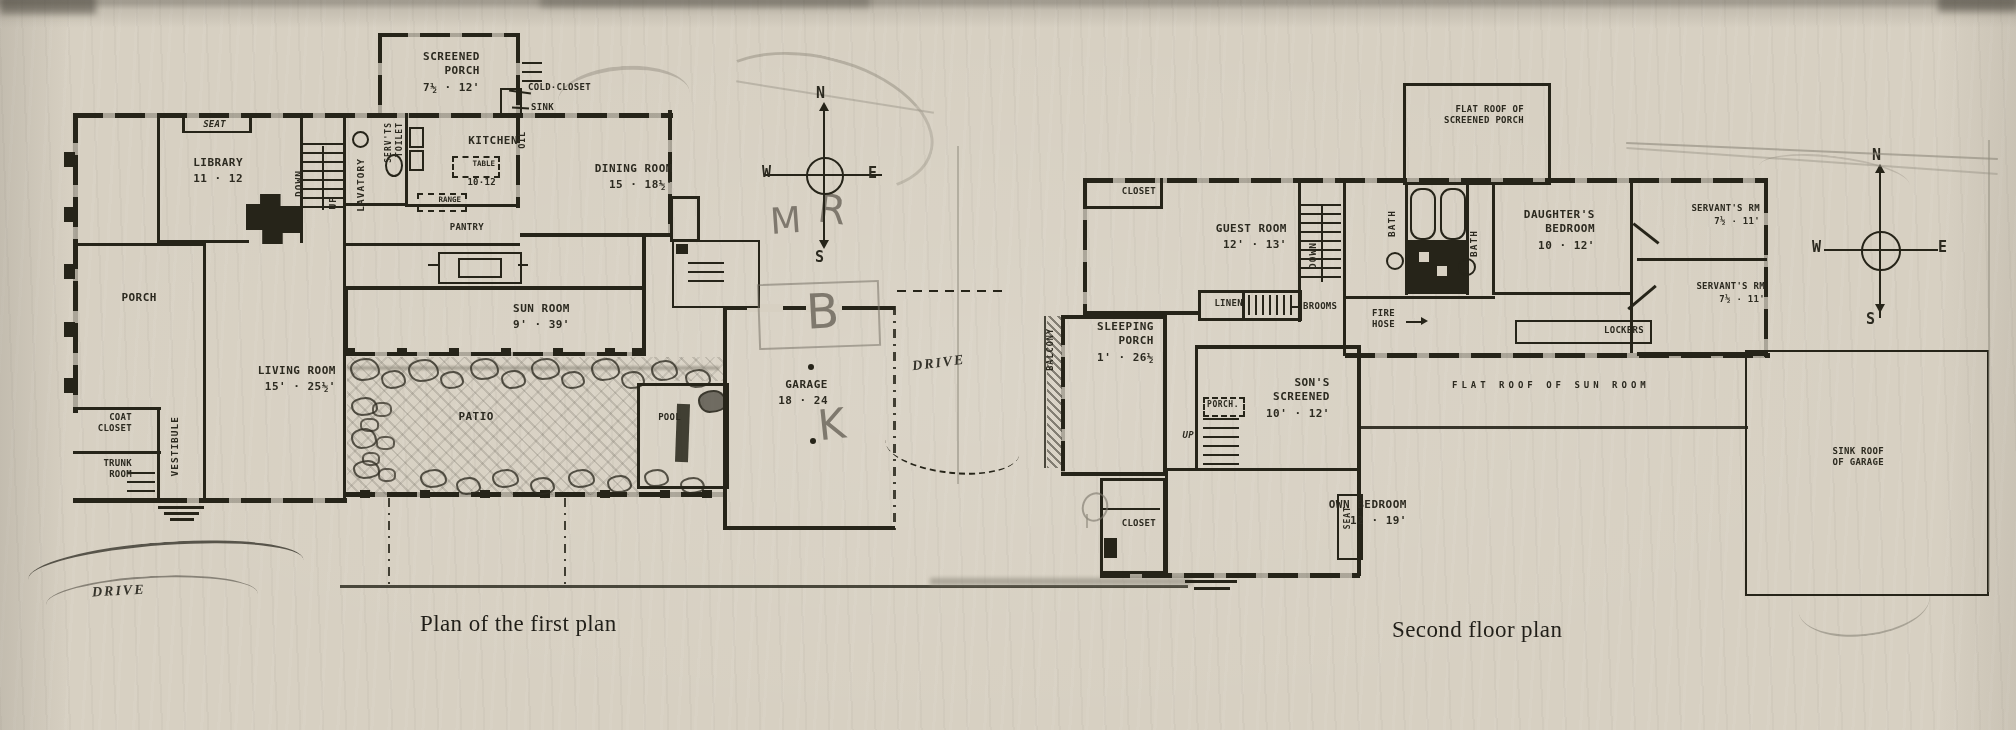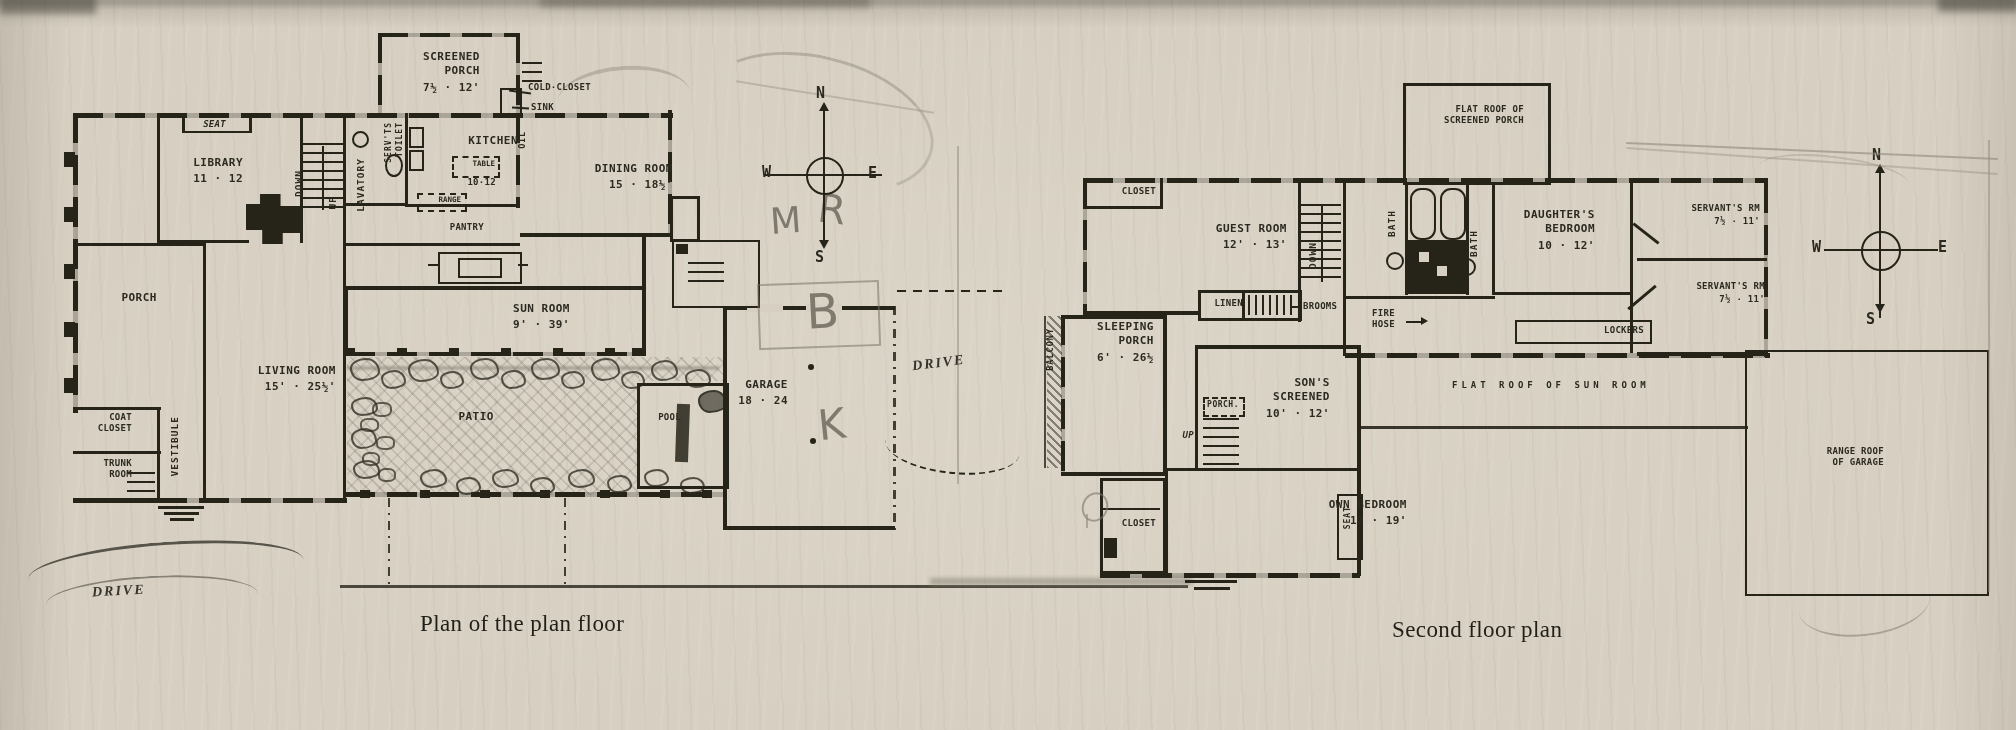--- a/index.html
+++ b/index.html
@@ -258,27 +258,27 @@
     </div>
     <div class="lbl" style="left:458px;top:302px;width:112px">
       <span class="nw">SUN ROOM</span>
       <span class="dims">9' · 39'</span>
     </div>
     <div class="lbl sm" style="left:84px;top:412px;width:48px">COAT CLOSET</div>
     <div class="lbl sm" style="left:84px;top:458px;width:48px">TRUNK ROOM</div>
     <div class="vlbl" style="left:170px;top:416px">VESTIBULE</div>
     <div class="lbl" style="left:438px;top:410px;width:56px">PATIO</div>
     <div class="lbl sm" style="left:641px;top:412px;width:40px">POOL</div>
-    <div class="lbl" style="left:712px;top:378px;width:76px">
+    <div class="lbl" style="left:752px;top:378px;width:76px">
       <span>GARAGE</span>
       <span class="dims">18 · 24</span>
     </div>
     <div class="it" style="left:912px;top:356px;transform:rotate(-7deg)">DRIVE</div>
     <div class="it" style="left:92px;top:584px;transform:rotate(-3deg)">DRIVE</div>
-    <div class="caption" style="left:420px;top:612px">Plan of the plan floor</div>
+    <div class="caption" style="left:420px;top:612px">Plan of the first plan</div>
   </div>
 
   <div class="layer">
 
     <div class="box" style="left:1403px;top:83px;width:142px;height:96px"></div>
     <div class="lbl sm" style="left:1424px;top:104px;width:100px">FLAT ROOF OF SCREENED PORCH</div>
 
     <div class="wx" style="left:1083px;top:178px;width:685px;height:5px"></div>
     <div class="wy" style="left:1083px;top:178px;width:4px;height:138px"></div>
 
@@ -309,21 +309,21 @@
 
     <div class="wy" style="left:1061px;top:315px;width:4px;height:160px"></div>
     <div class="w" style="left:1061px;top:315px;width:104px;height:4px"></div>
     <div class="w" style="left:1163px;top:315px;width:4px;height:160px"></div>
     <div class="w" style="left:1061px;top:472px;width:106px;height:4px"></div>
     <div class="w" style="left:1044px;top:316px;width:2px;height:152px;opacity:.8"></div>
     <div class="balc" style="left:1047px;top:316px;width:15px;height:152px"></div>
     <div class="vlbl" style="left:1046px;top:328px;font-size:8.5px">BALCONY</div>
     <div class="lbl" style="left:1070px;top:320px;width:84px">
       <span>SLEEPING PORCH</span>
-      <span class="dims">6' · 26½</span>
+      <span class="dims">1' · 26½</span>
     </div>
 
     <div class="box" style="left:1100px;top:478px;width:60px;height:90px"></div>
     <div class="w" style="left:1100px;top:508px;width:60px;height:2px"></div>
     <div class="w" style="left:1104px;top:538px;width:13px;height:20px"></div>
     <div class="lbl sm" style="left:1104px;top:518px;width:52px">CLOSET</div>
     <div style="position:absolute;left:1082px;top:492px;width:22px;height:26px;border:2px solid rgba(122,117,105,.6);border-radius:50%;transform:rotate(20deg)"></div>
     <div class="pencil" style="left:1086px;top:514px;width:2px;height:14px"></div>
 
     <div class="w" style="left:1195px;top:345px;width:3px;height:125px"></div>
@@ -391,21 +391,21 @@
     <div class="lbl sm" style="left:1372px;top:308px;width:36px;text-align:left">FIRE HOSE</div>
     <div class="w" style="left:1406px;top:321px;width:15px;height:2px"></div>
     <div class="tri-right" style="left:1421px;top:317px"></div>
     <div class="wx" style="left:1345px;top:353px;width:425px;height:5px"></div>
 
     <div class="w" style="left:1358px;top:353px;width:3px;height:76px"></div>
     <div class="w" style="left:1358px;top:426px;width:390px;height:3px;opacity:.9"></div>
     <div class="lbl sm nw" style="left:1452px;top:380px;letter-spacing:4px">FLAT ROOF OF SUN ROOM</div>
 
     <div class="box" style="left:1745px;top:350px;width:240px;height:242px;border-width:2.5px"></div>
-    <div class="lbl sm" style="left:1822px;top:446px;width:62px">RANGE ROOF OF GARAGE</div>
+    <div class="lbl sm" style="left:1822px;top:446px;width:62px">SINK ROOF OF GARAGE</div>
 
     <div class="w" style="left:1879px;top:172px;width:2px;height:146px"></div>
     <div class="w" style="left:1824px;top:249px;width:114px;height:2px"></div>
     <div class="circ" style="left:1861px;top:231px;width:36px;height:36px;border-width:2.5px"></div>
     <div class="tri-up" style="left:1875px;top:164px"></div>
     <div class="tri-down" style="left:1875px;top:304px"></div>
     <div class="cmpL" style="left:1872px;top:148px">N</div>
     <div class="cmpL" style="left:1812px;top:240px">W</div>
     <div class="cmpL" style="left:1938px;top:240px">E</div>
     <div class="cmpL" style="left:1866px;top:312px">S</div>

